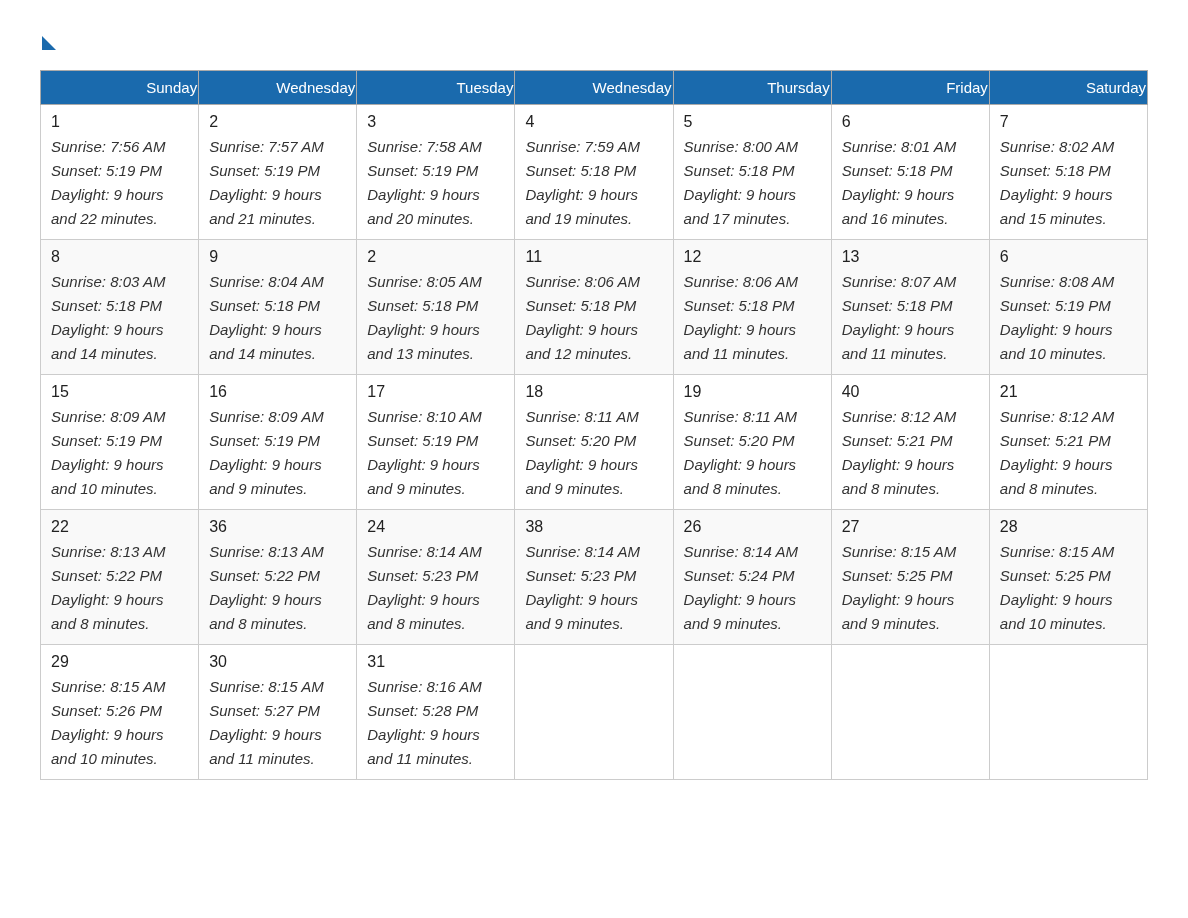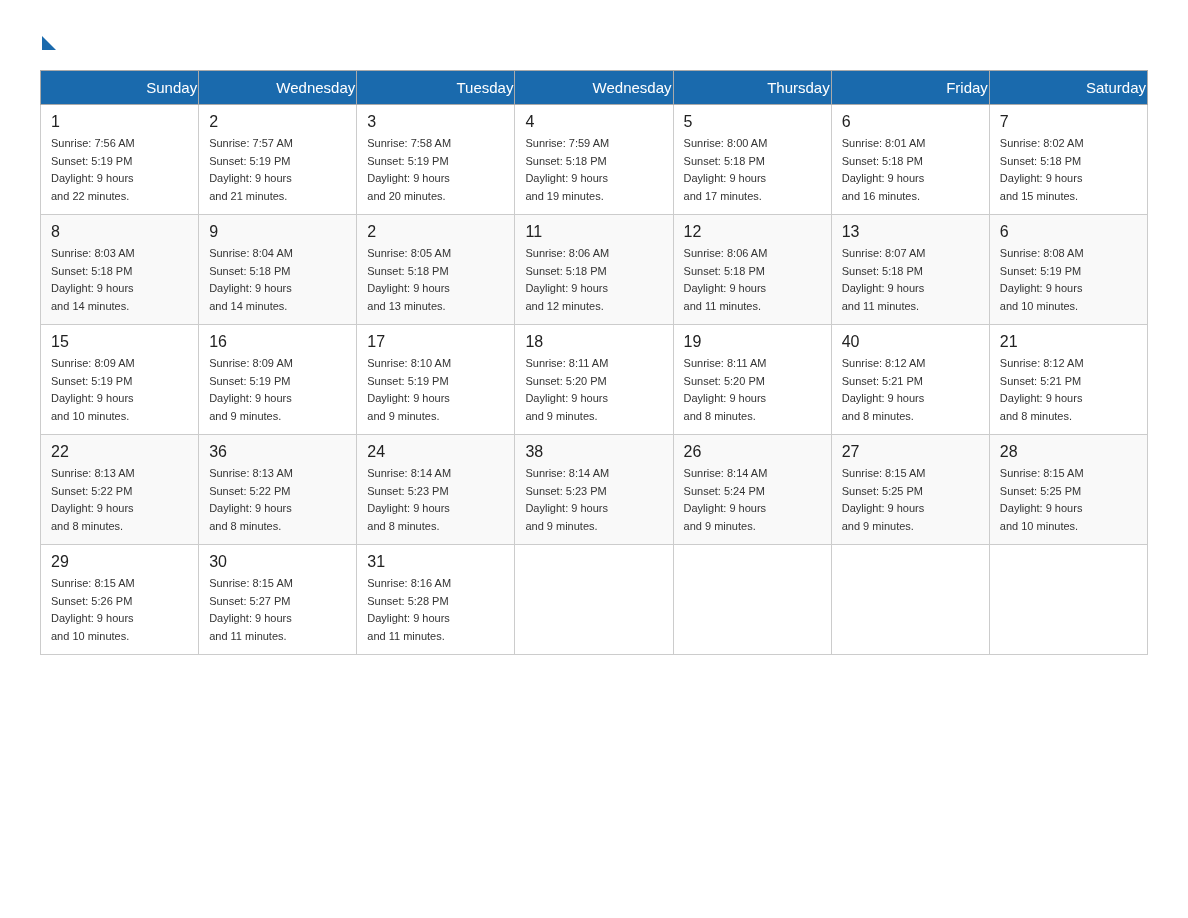--- a/index.html
+++ b/index.html
@@ -89,23 +89,24 @@
       background: #fff;
     }
     .day-number {
       font-size: 16px;
       font-weight: normal;
       color: #222;
       display: block;
       margin-bottom: 4px;
     }
     .day-info {
-      font-size: 11px;
+      font-size: 15px;
       line-height: 1.6;
       color: #333;
+      font-style: italic;
     }
     .empty-cell {
       background: #fff !important;
     }
   </style>
 </head>
 <body>
 
 <div class="header">
   <div class="logo">

